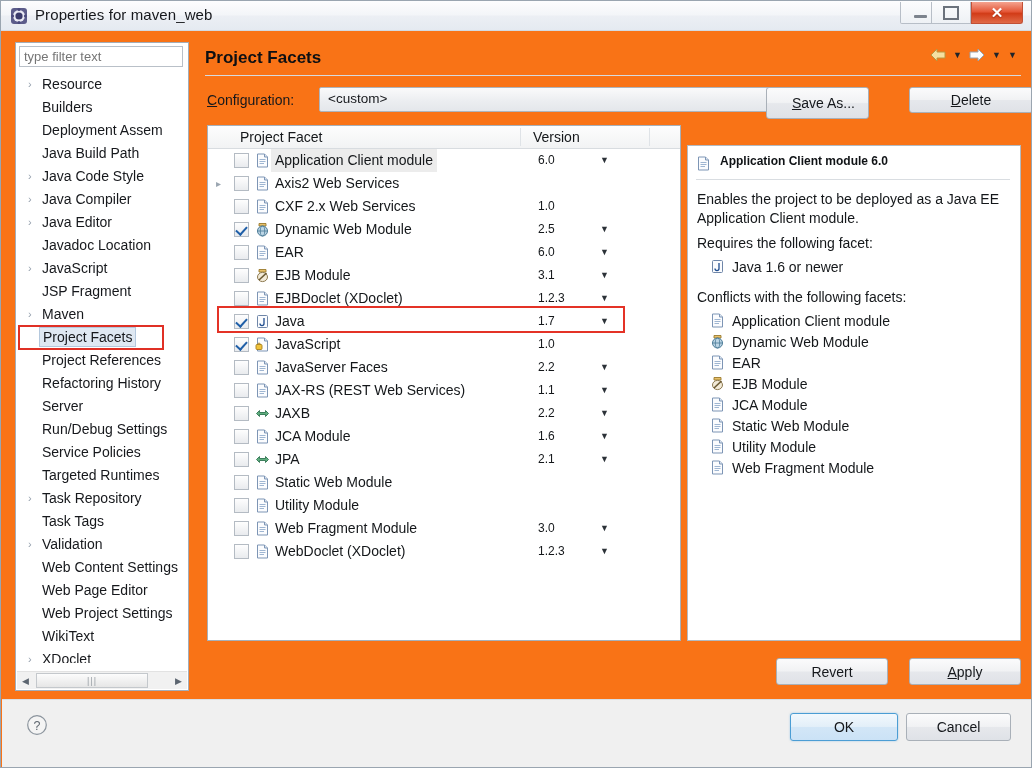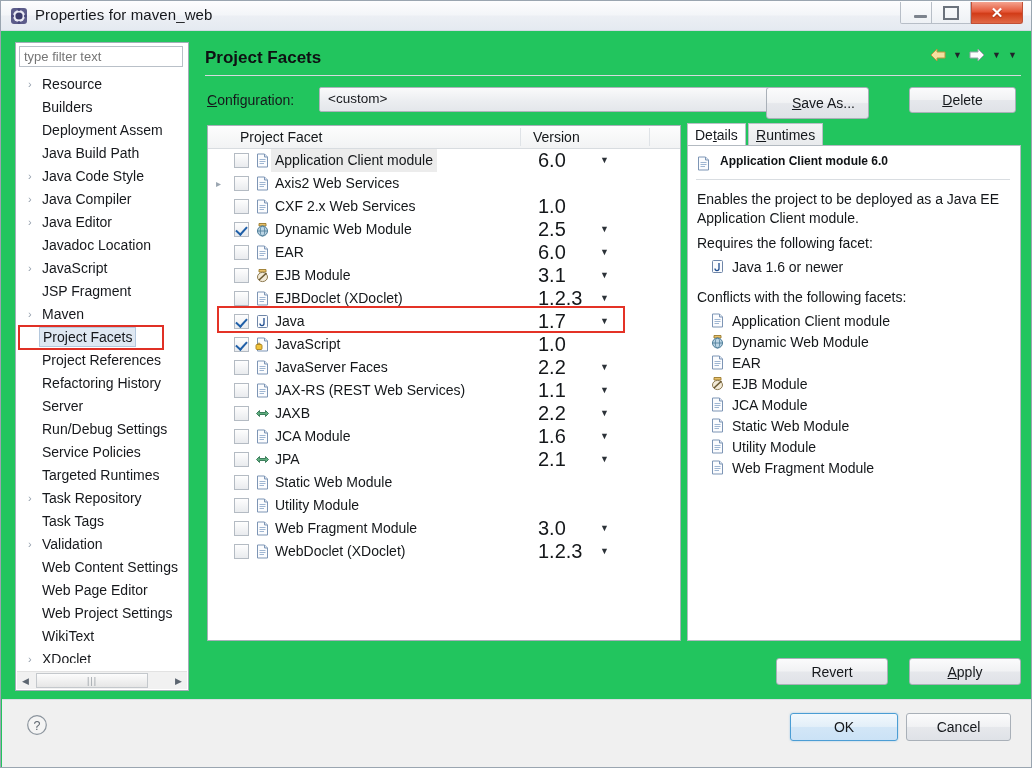--- a/index.html
+++ b/index.html
@@ -6,21 +6,21 @@
     margin: 0; padding: 0;
     width: 1032px; height: 768px;
     background: #ffffff;
     font-family: "Liberation Sans", sans-serif;
     overflow: hidden;
   }
   #win {
     position: relative;
     width: 1032px; height: 768px;
     box-sizing: border-box;
-    background: #22c55e;
+    background: #f97316;
     border: 1px solid #9aa5b0;
     overflow: hidden;
   }
 
   
   #titlebar {
     position: absolute; left: 0; top: 0;
     width: 1032px; height: 30px;
     background: linear-gradient(to bottom, #fdfdfe 0%, #f3f5f8 48%, #eceff4 52%, #e5eaf1 100%);
     border-bottom: 1px solid #d3dae2;
@@ -179,21 +179,21 @@
     border: 1px solid #a9b0b8;
     border-radius: 3px;
     background: linear-gradient(to bottom,#fbfbfc 0%,#f1f2f4 48%,#e6e8ec 52%,#dfe2e7 100%);
     font-family: "Liberation Sans", sans-serif;
     font-size: 14px; color: #15181c;
     display: flex; align-items: center; justify-content: center;
     cursor: default;
   }
   .btn u { text-decoration: underline; }
   #btn-saveas { position: absolute; left: 765px; top: 86px; width: 103px; height: 32px; padding-left: 12px; }
-  #btn-delete { position: absolute; left: 908px; top: 86px; width: 107px; height: 26px; }
+  #btn-delete { position: absolute; left: 908px; top: 86px; width: 124px; height: 26px; }
 
   
   #facets {
     position: absolute; left: 206px; top: 124px;
     width: 474px; height: 516px;
     background: #fff;
     border: 1px solid #a7b0b9;
     box-sizing: border-box;
     overflow: hidden;
   }
@@ -248,21 +248,21 @@
     font-size: 14px; color: #14171a;
     white-space: nowrap;
   }
   .frow.hl .fname {
     background: #ececec;
     padding: 0 4px; margin-left: -4px;
   }
   .fver {
     position: absolute; left: 330px; top: 0;
     height: 23px; line-height: 23px;
-    font-size: 20px; color: #14171a;
+    font-size: 12px; color: #14171a;
   }
   .fcaret {
     position: absolute; left: 392px; top: 0;
     height: 23px; line-height: 23px;
     font-size: 9px; color: #2c3238;
   }
   #java-highlight {
     position: absolute; left: 216px; top: 305px;
     width: 408px; height: 27px;
     border: 2px solid #e43226;
@@ -635,24 +635,20 @@
               <path d="M4.5,6.5 H10.5 M4.5,8.5 H10.5 M4.5,10.5 H9" stroke="#9fb6d2" stroke-width="1"></path>
             </svg></span>
           <span class="fname">WebDoclet (XDoclet)</span>
           <span class="fver">1.2.3</span>
           <span class="fcaret">▼</span>
         </div>
       </div>
   </div>
   <div id="java-highlight"></div>
 
-  <div id="detail-tabs">
-    <div class="dtab" id="dtab-details">De<u>t</u>ails</div>
-    <div class="dtab" id="dtab-runtimes"><u>R</u>untimes</div>
-  </div>
   <div id="detail-body">
     <div id="d-header">
       <span class="hicon">
         <svg width="15" height="15" viewBox="0 0 15 15">
           <path d="M2.5,1 L9.5,1 L12.5,4 L12.5,14 L2.5,14 Z" fill="#fbfcfe" stroke="#7d95b5" stroke-width="1"></path>
           <path d="M9.5,1 L9.5,4 L12.5,4" fill="#dce6f2" stroke="#7d95b5" stroke-width="1"></path>
           <path d="M4.5,6.5 H10.5 M4.5,8.5 H10.5 M4.5,10.5 H9" stroke="#9fb6d2" stroke-width="1"></path>
         </svg>
       </span>
       <span class="htxt">Application Client module 6.0</span>

